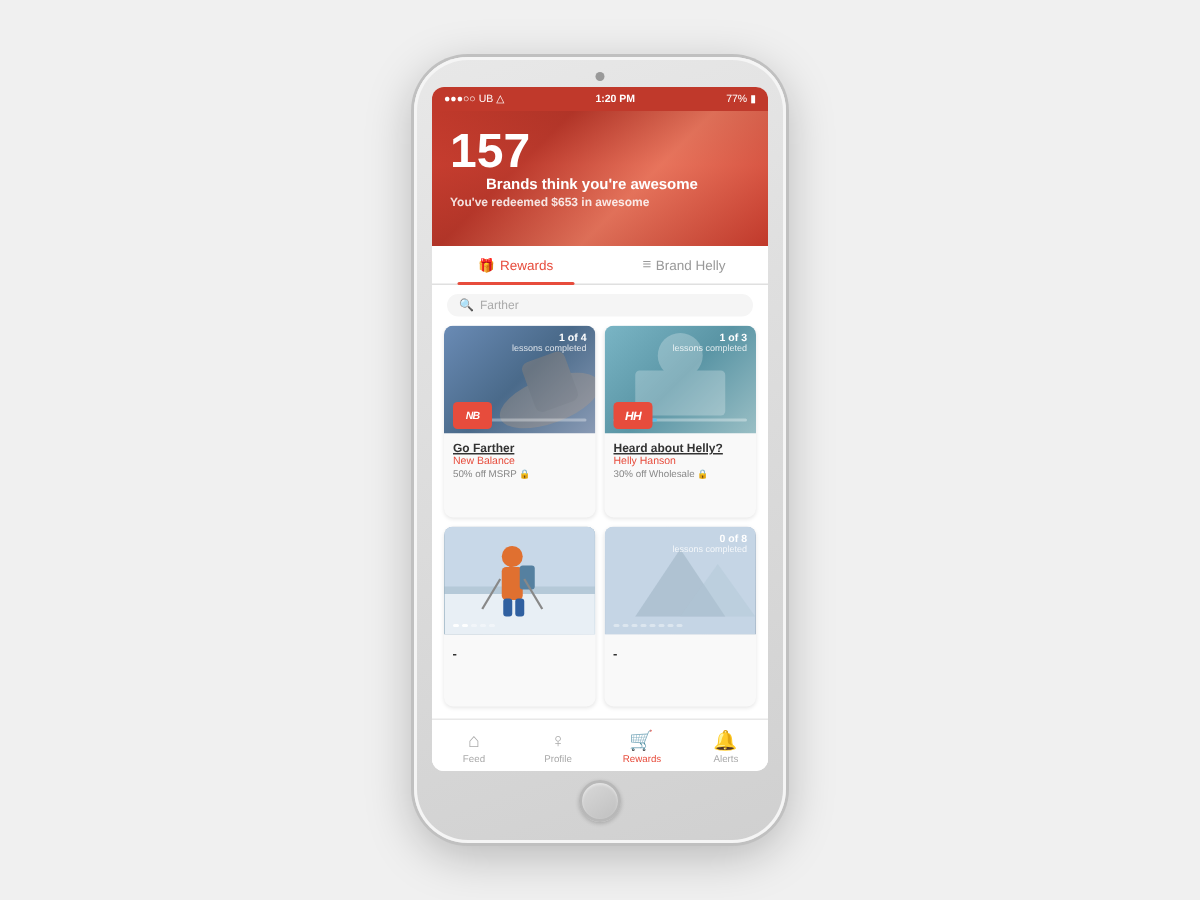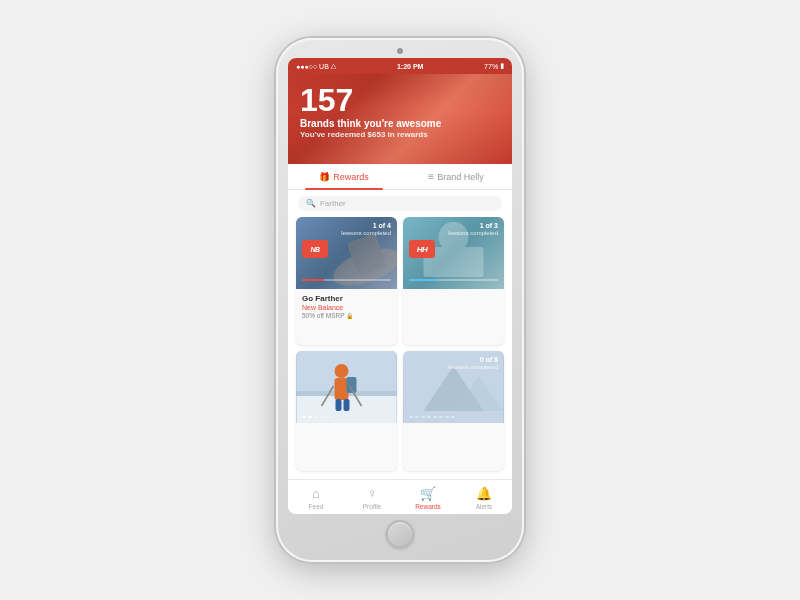--- a/index.html
+++ b/index.html
@@ -99,20 +99,21 @@
       font-weight: 700;
       color: #fff;
       line-height: 1;
       margin-bottom: 2px;
     }
     .hero-subtitle {
       font-size: 10px;
       font-weight: 600;
       color: #fff;
       margin-bottom: 1px;
+      margin-left: 24px;
     }
     .hero-redeemed {
       font-size: 8px;
       color: rgba(255,255,255,0.85);
     }
     .hero-redeemed span {
       font-weight: 700;
       margin-top: 28px;
     }
 
@@ -242,21 +243,21 @@
       border-radius: 1px;
     }
     .card-progress-fill-blue {
       height: 100%;
       background: #5bc0eb;
       border-radius: 1px;
     }
 
     .brand-logo {
       position: absolute;
-      bottom: 31px;
+      bottom: 3px;
       left: 6px;
       background: #e74c3c;
       border-radius: 3px;
       width: 26px;
       height: 18px;
       display: flex;
       align-items: center;
       justify-content: center;
       font-size: 7px;
       font-weight: 900;
@@ -268,20 +269,21 @@
     }
 
     .card-info {
       padding: 5px 6px;
     }
     .card-title {
       font-size: 8px;
       font-weight: 700;
       color: #333;
       margin-bottom: 1px;
+      text-decoration: underline;
     }
     .card-brand {
       font-size: 7px;
       color: #e74c3c;
       margin-bottom: 1px;
     }
     .card-discount {
       display: flex;
       align-items: center;
       gap: 2px;
@@ -385,21 +387,21 @@
         <span>▮</span>
       </div>
     </div>
 
     <div class="hero-section">
       <div class="hero-bg"></div>
       <div class="hero-content">
         <div class="hero-number">157</div>
         <div class="hero-subtitle">Brands think you're awesome</div>
         <div class="hero-redeemed">
-          <span>You've redeemed </span><span style="font-weight:700">$653</span><span> in rewards</span>
+          <span>You've redeemed </span><span style="font-weight:700">$653</span><span> in awesome</span>
         </div>
       </div>
     </div>
 
     <div class="tabs-bar">
       <div class="tab-item active">
         <span style="font-size:9px;">🎁</span>
         <span>Rewards</span>
       </div>
       <div class="tab-item">
@@ -460,20 +462,28 @@
             <div style="font-size:7px;font-weight:700;color:#fff;">1 of 3</div>
             <div style="font-size:6px;color:rgba(255,255,255,0.8);">lessons completed</div>
           </div>
           <div class="card-progress-bar">
             <div class="card-progress-fill-blue" style="width:33%"></div>
           </div>
           <div class="brand-logo brand-logo-hh">
             <span class="hh-text">HH</span>
           </div>
         </div>
+        <div class="card-info">
+          <div class="card-title">Heard about Helly?</div>
+          <div class="card-brand">Helly Hanson</div>
+          <div class="card-discount">
+            <span>30% off Wholesale</span>
+            <span class="lock-icon">🔒</span>
+          </div>
+        </div>
       </div>
 
       <div class="card">
         <div class="card-image-area">
           <div class="card-bg-ski">
 
             <svg viewBox="0 0 100 72" width="100%" height="100%" style="position:absolute;top:0;left:0;">
               <rect x="0" y="0" width="100" height="72" fill="#b5c9d8"></rect>
 
               <rect x="0" y="0" width="100" height="40" fill="#c8d8e8"></rect>

